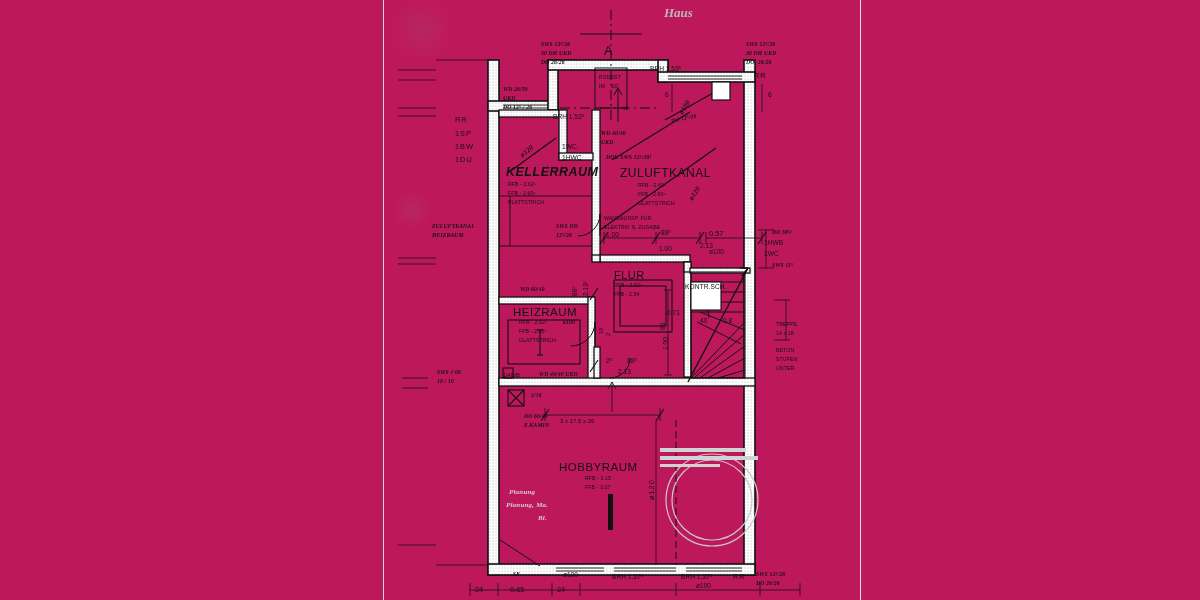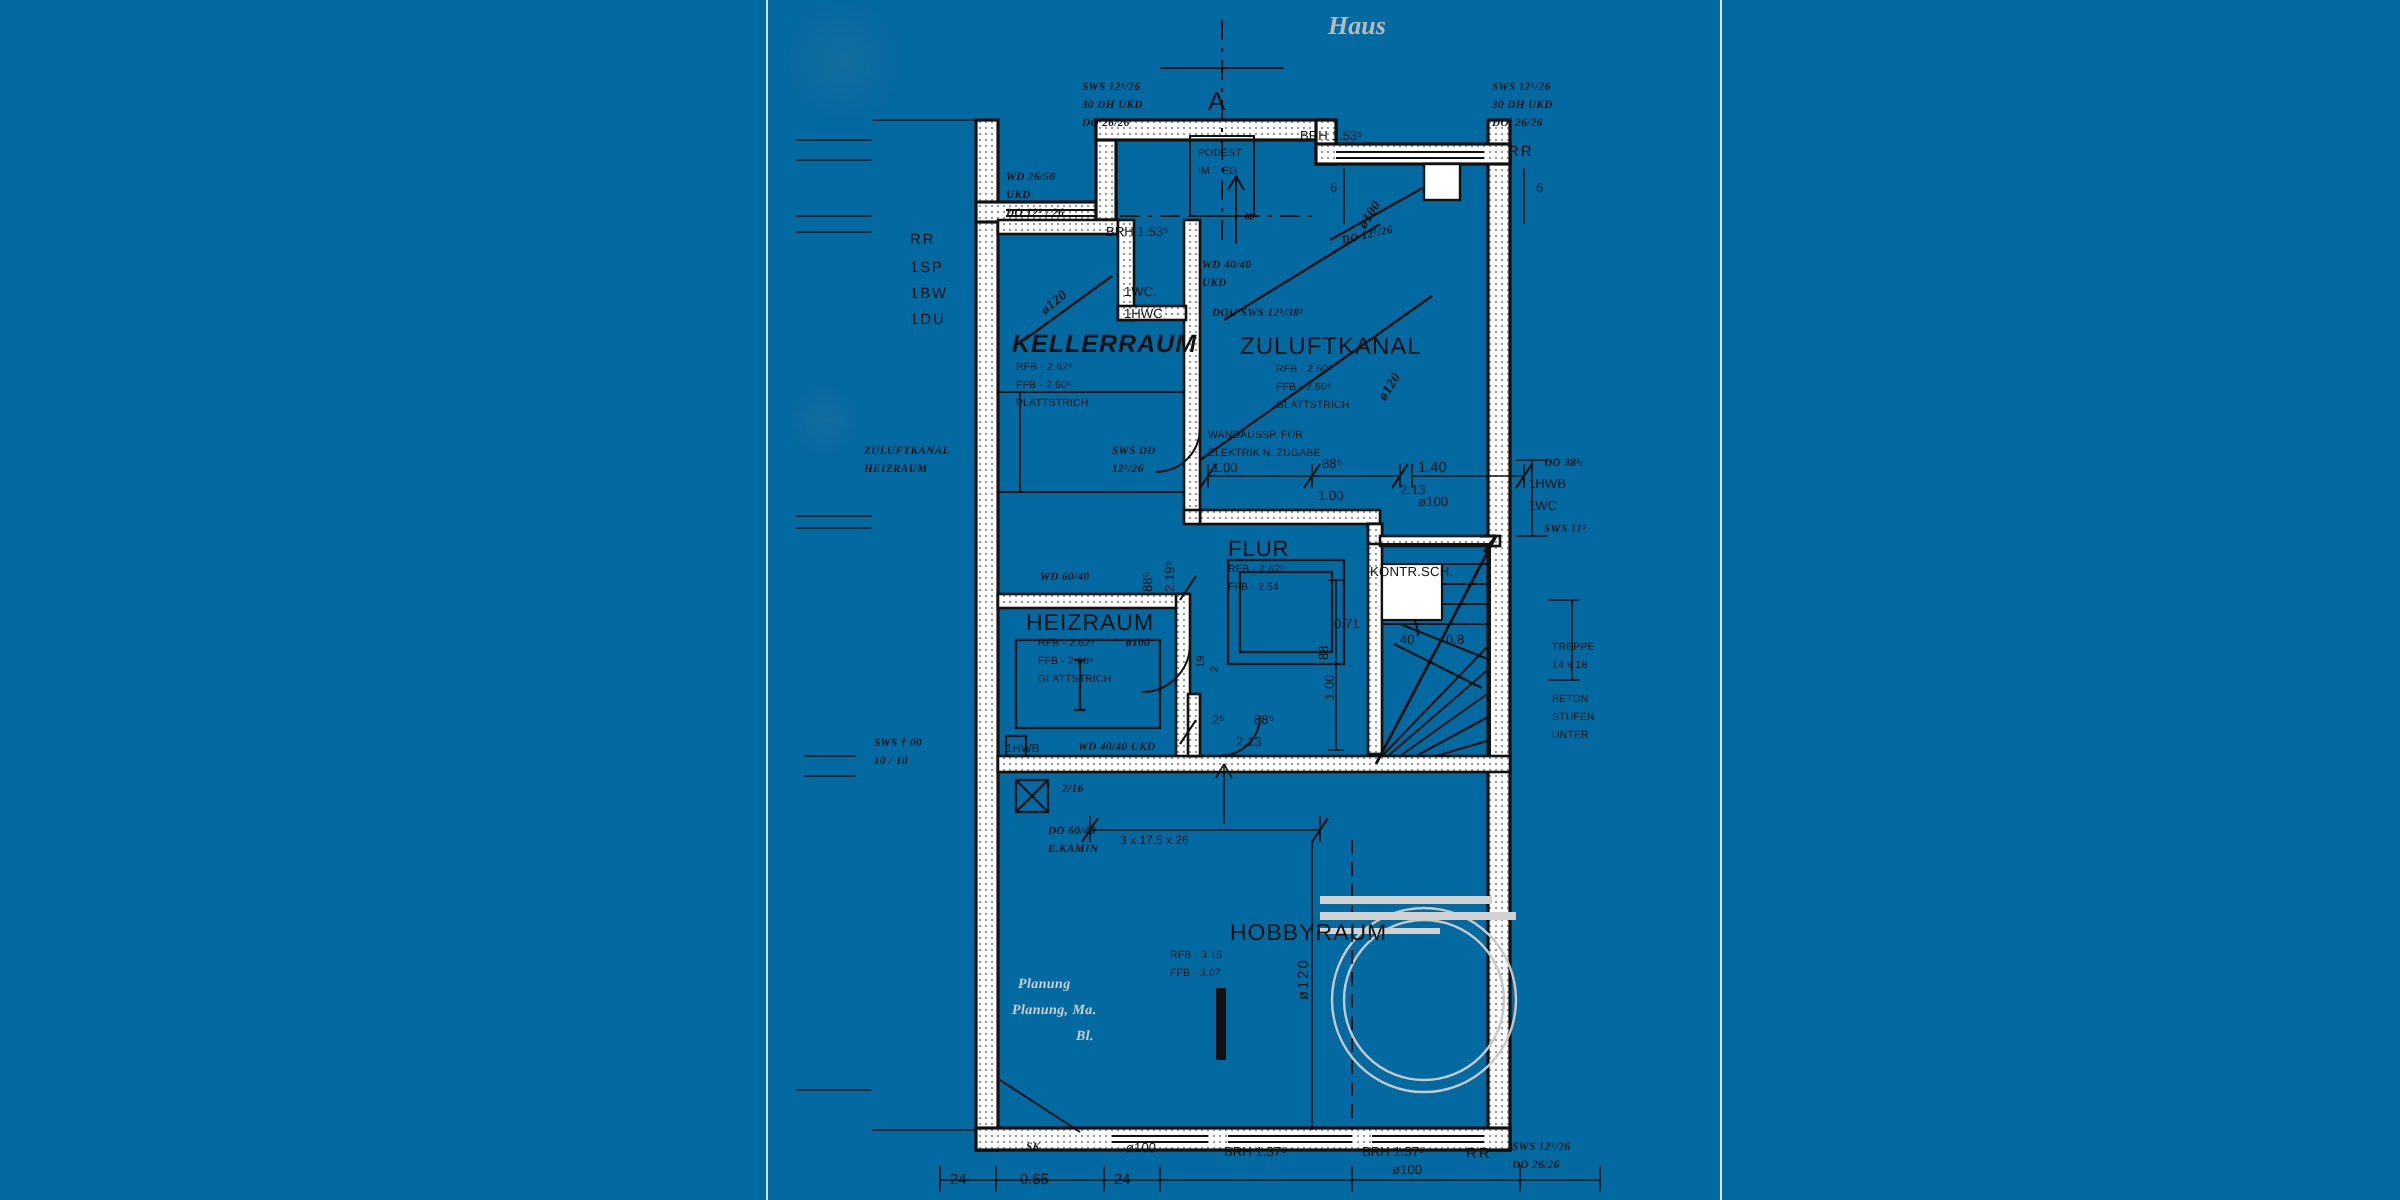--- a/index.html
+++ b/index.html
@@ -1,17 +1,17 @@
 <!DOCTYPE html>
 <html><head>
 <meta charset="utf-8">
 <style>
   html,body{margin:0;padding:0;background:#ffffff;}
   body{font-family:"Liberation Sans", sans-serif;}
-  #page{position:relative;width:1200px;height:600px;background:#0369a1;overflow:hidden;}
+  #page{position:relative;width:1200px;height:600px;background:#be185d;overflow:hidden;}
   .svgwrap{position:absolute;left:0;top:0;}
   .lbl{position:absolute;white-space:pre;color:#111;line-height:1.05;}
   .room{font-family:"Liberation Sans", sans-serif;letter-spacing:0.5px;font-weight:400;}
   .room-kel{font-style:italic;font-weight:700;}
   .tiny{font-family:"Liberation Sans", sans-serif;font-size:5.2px;letter-spacing:0.1px;}
   .hand{font-family:"Liberation Serif", serif;font-style:italic;font-weight:700;font-size:5.6px;letter-spacing:0.2px;}
   .dim{font-family:"Liberation Sans", sans-serif;font-size:6.6px;}
   .dimb{font-family:"Liberation Sans", sans-serif;font-size:7.4px;}
   .vert{transform-origin:left top;}
   .faint{color:#b9b9b9;}
@@ -312,38 +312,38 @@
 
   <div class="lbl room" style="left:614px;top:270px;font-size:11px;">FLUR</div>
   <div class="lbl tiny" style="left:614px;top:283px;">RFB - 2.62⁵</div>
   <div class="lbl tiny" style="left:614px;top:292px;">FFB - 2.54</div>
 
   <div class="lbl room" style="left:513px;top:306px;font-size:11.5px;">HEIZRAUM</div>
   <div class="lbl tiny" style="left:519px;top:320px;">RFB - 2.62⁵</div>
   <div class="lbl tiny" style="left:519px;top:329px;">FFB - 2.60⁵</div>
   <div class="lbl tiny" style="left:519px;top:338px;">GLATTSTRICH</div>
 
-  <div class="lbl room" style="left:615px;top:461px;font-size:11.5px;">HOBBYRAUM</div>
+  <div class="lbl room" style="left:559px;top:461px;font-size:11.5px;">HOBBYRAUM</div>
   <div class="lbl tiny" style="left:585px;top:476px;">RFB - 3.15</div>
   <div class="lbl tiny" style="left:585px;top:485px;">FFB - 3.07</div>
 
   <div class="lbl tiny" style="left:685px;top:284px;font-size:6.6px;">KONTR.SCH.</div>
 
   <div class="lbl dim" style="left:562px;top:144px;">1WC.</div>
   <div class="lbl dim" style="left:562px;top:155px;">1HWC</div>
   <div class="lbl hand" style="left:606px;top:155px;">DOU SWS 12⁵/38⁵</div>
   <div class="lbl hand" style="left:601px;top:131px;">WD 40/40</div>
   <div class="lbl hand" style="left:601px;top:140px;">UKD</div>
   <div class="lbl hand" style="left:688px;top:190px;transform:rotate(-58deg);font-size:7px;">ø120</div>
   <div class="lbl tiny" style="left:604px;top:216px;">WANDAUSSP. FÜR</div>
   <div class="lbl tiny" style="left:604px;top:225px;">ELEKTRIK N. ZUGABE</div>
   <div class="lbl dim" style="left:606px;top:232px;">1.00</div>
   <div class="lbl dim" style="left:700px;top:243px;">2.13</div>
   <div class="lbl dim" style="left:661px;top:230px;">88⁵</div>
-  <div class="lbl dimb" style="left:709px;top:230px;">1.40</div>
+  <div class="lbl dimb" style="left:709px;top:230px;">0.57</div>
   <div class="lbl dim" style="left:709px;top:249px;">ø100</div>
   <div class="lbl hand" style="left:556px;top:224px;">SWS DD</div>
   <div class="lbl hand" style="left:556px;top:233px;">12⁵/26</div>
   <div class="lbl hand" style="left:520px;top:287px;">WD 60/40</div>
   <div class="lbl dim" style="left:659px;top:246px;">1.00</div>
   <div class="lbl dim vert" style="left:583px;top:296px;transform:rotate(-90deg);">2.19⁵</div>
   <div class="lbl dim vert" style="left:572px;top:296px;transform:rotate(-90deg);">88⁵</div>
   <div class="lbl dim" style="left:627px;top:358px;">88⁵</div>
   <div class="lbl dim" style="left:618px;top:369px;">2.13</div>
   <div class="lbl dim" style="left:606px;top:358px;">2⁵</div>

